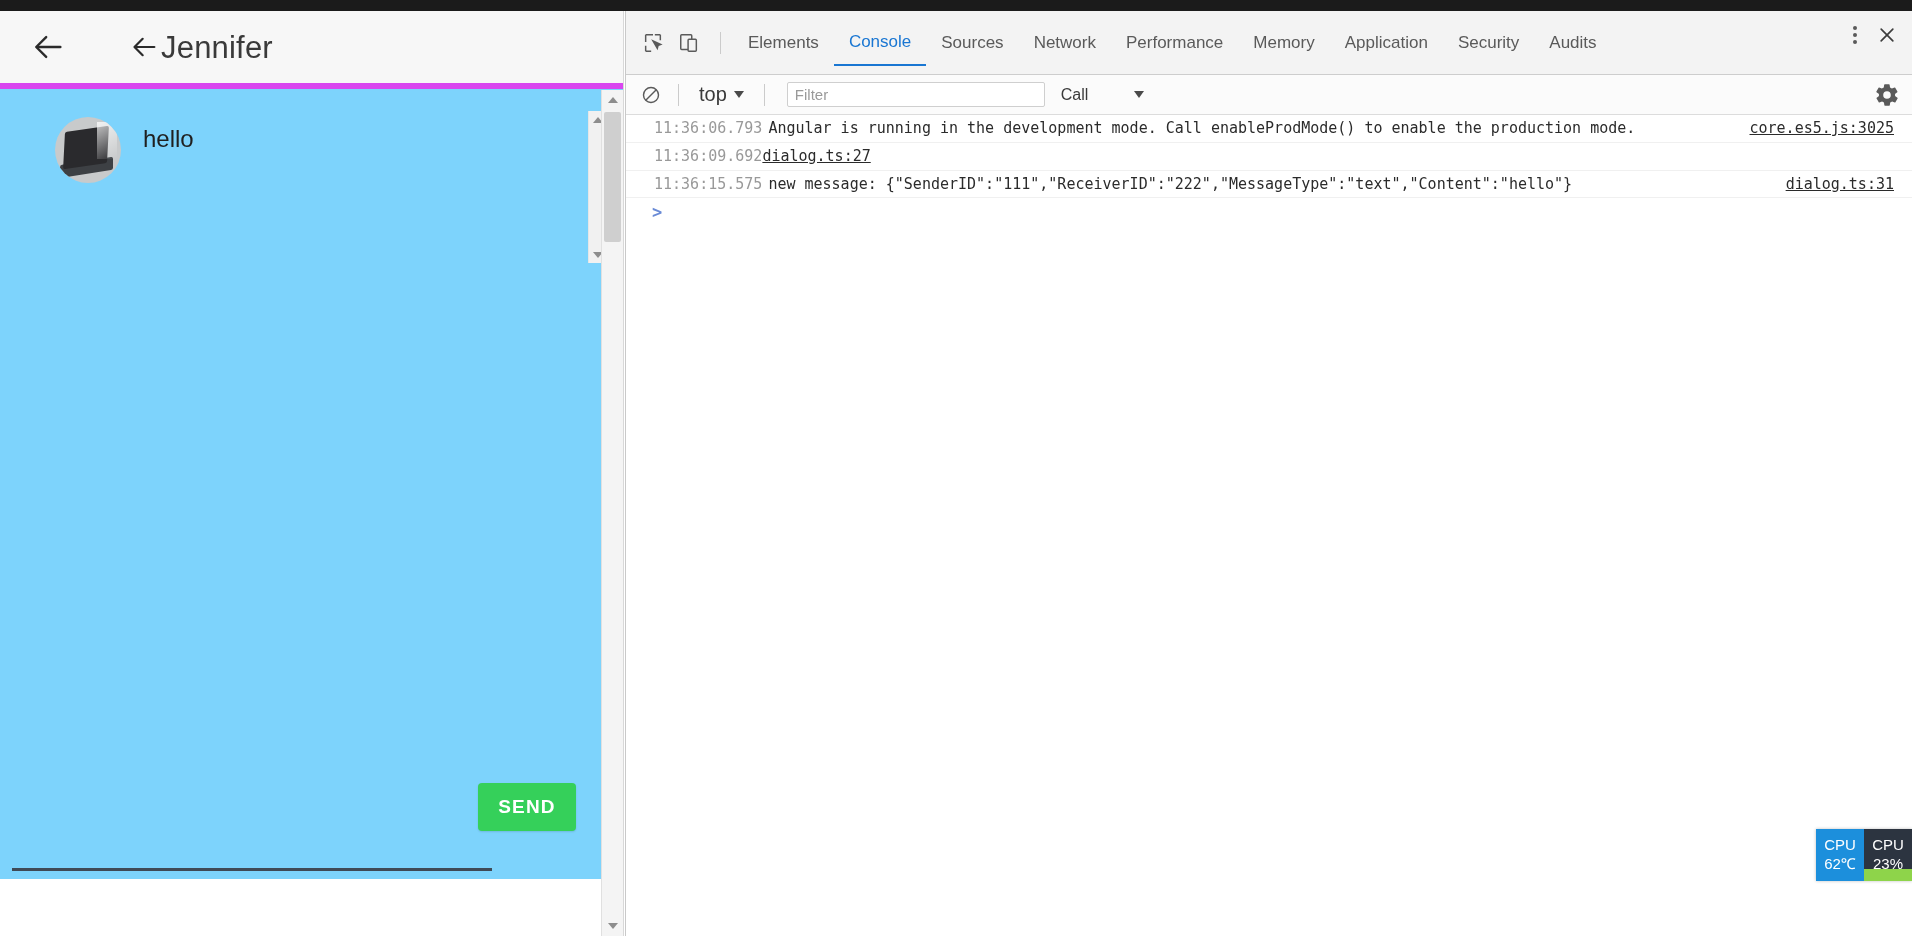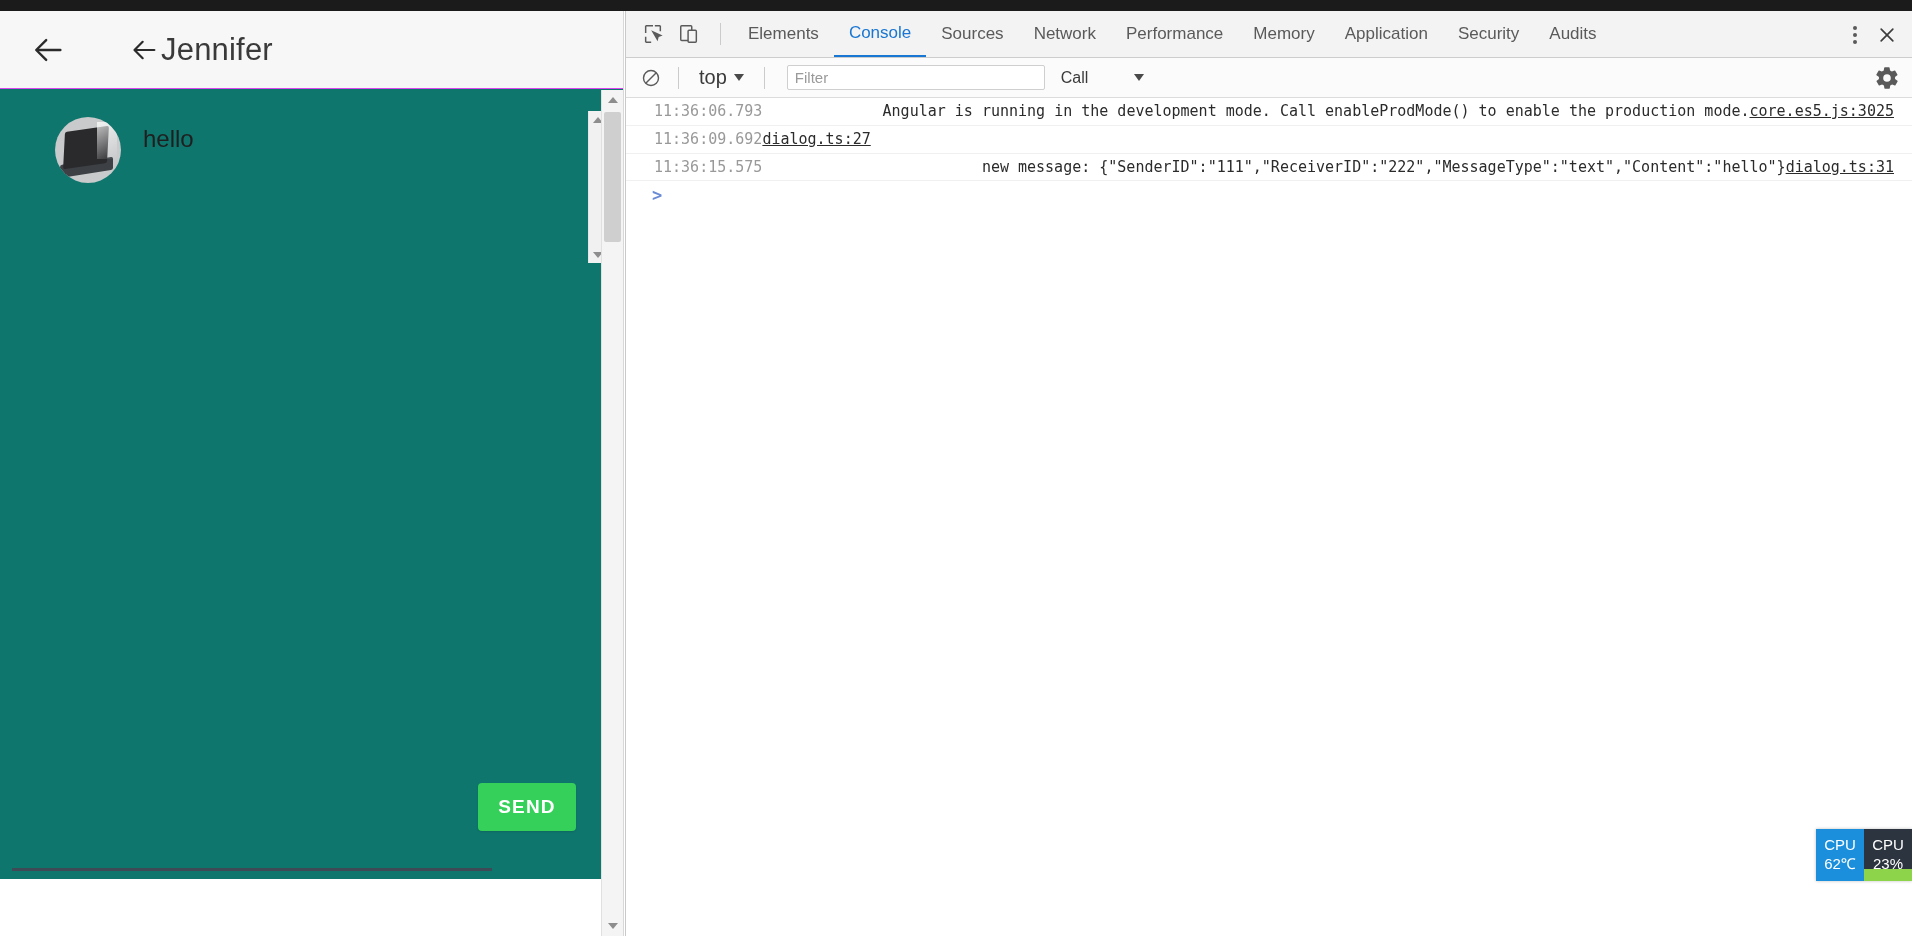--- a/index.html
+++ b/index.html
@@ -23,40 +23,40 @@
     position: absolute; top: 11px; left: 0;
     width: 624px; height: 925px;
     background: #ffffff;
     border-right: 1px solid #d8d8d8;
     overflow: hidden;
   }
   .app-header {
     position: relative;
     height: 78px;
     background: #f7f7f7;
-    border-bottom: 1px solid #d946ef;
+    border-bottom: 6px solid #d946ef;
     display: flex; align-items: center;
   }
   .nav-arrow {
     display: inline-flex; align-items: center; justify-content: center;
     color: #2b2b2b;
     cursor: pointer;
   }
   .nav-arrow.outer { margin-left: 32px; width: 34px; height: 34px; }
   .nav-arrow.inner { margin-left: 65px; width: 28px; height: 28px; }
   .app-title {
     font-size: 31px; color: #3a3a3a; font-weight: 400;
     margin-left: 2px; letter-spacing: 0.2px;
     line-height: 1;
   }
 
   .msg-area {
     position: relative;
     height: 790px;
-    background: #0f766e;
+    background: #7dd3fc;
   }
   .msg-list {
     position: absolute; top: 0; left: 0;
     width: 578px; height: 190px;
     overflow: hidden;
     padding-top: 28px;
   }
   .msg-row { display: flex; align-items: flex-start; padding-left: 55px; }
   .avatar {
     width: 66px; height: 66px; border-radius: 50%;
@@ -164,21 +164,21 @@
   
   .devtools {
     position: absolute; top: 11px; left: 625px;
     width: 1287px; height: 925px;
     background: #ffffff;
     border-left: 1px solid #c9c9c9;
     display: flex; flex-direction: column;
   }
   .dt-tabbar {
     display: flex; align-items: center;
-    height: 47px;
+    height: 64px;
     background: #f3f3f3;
     border-bottom: 1px solid #cdcdcd;
     padding-left: 10px;
     position: relative;
   }
   .dt-icon-btn {
     width: 34px; height: 34px;
     display: flex; align-items: center; justify-content: center;
     cursor: pointer; color: #5a5a5a;
     margin-right: 2px;
@@ -248,21 +248,20 @@
     width: 26px; height: 26px; cursor: pointer; color: #5a5a5a;
   }
 
   
   .console-body {
     flex: 1;
     overflow: hidden;
     position: relative;
     background: #ffffff;
     font-family: "DejaVu Sans Mono", monospace;
-    text-align: right;
   }
   .console-row {
     display: flex;
     align-items: flex-start;
     border-bottom: 1px solid #f0f0f0;
     padding: 4px 0 4px 0;
     font-size: 15px;
     line-height: 1.25;
     min-height: 24px;
   }

